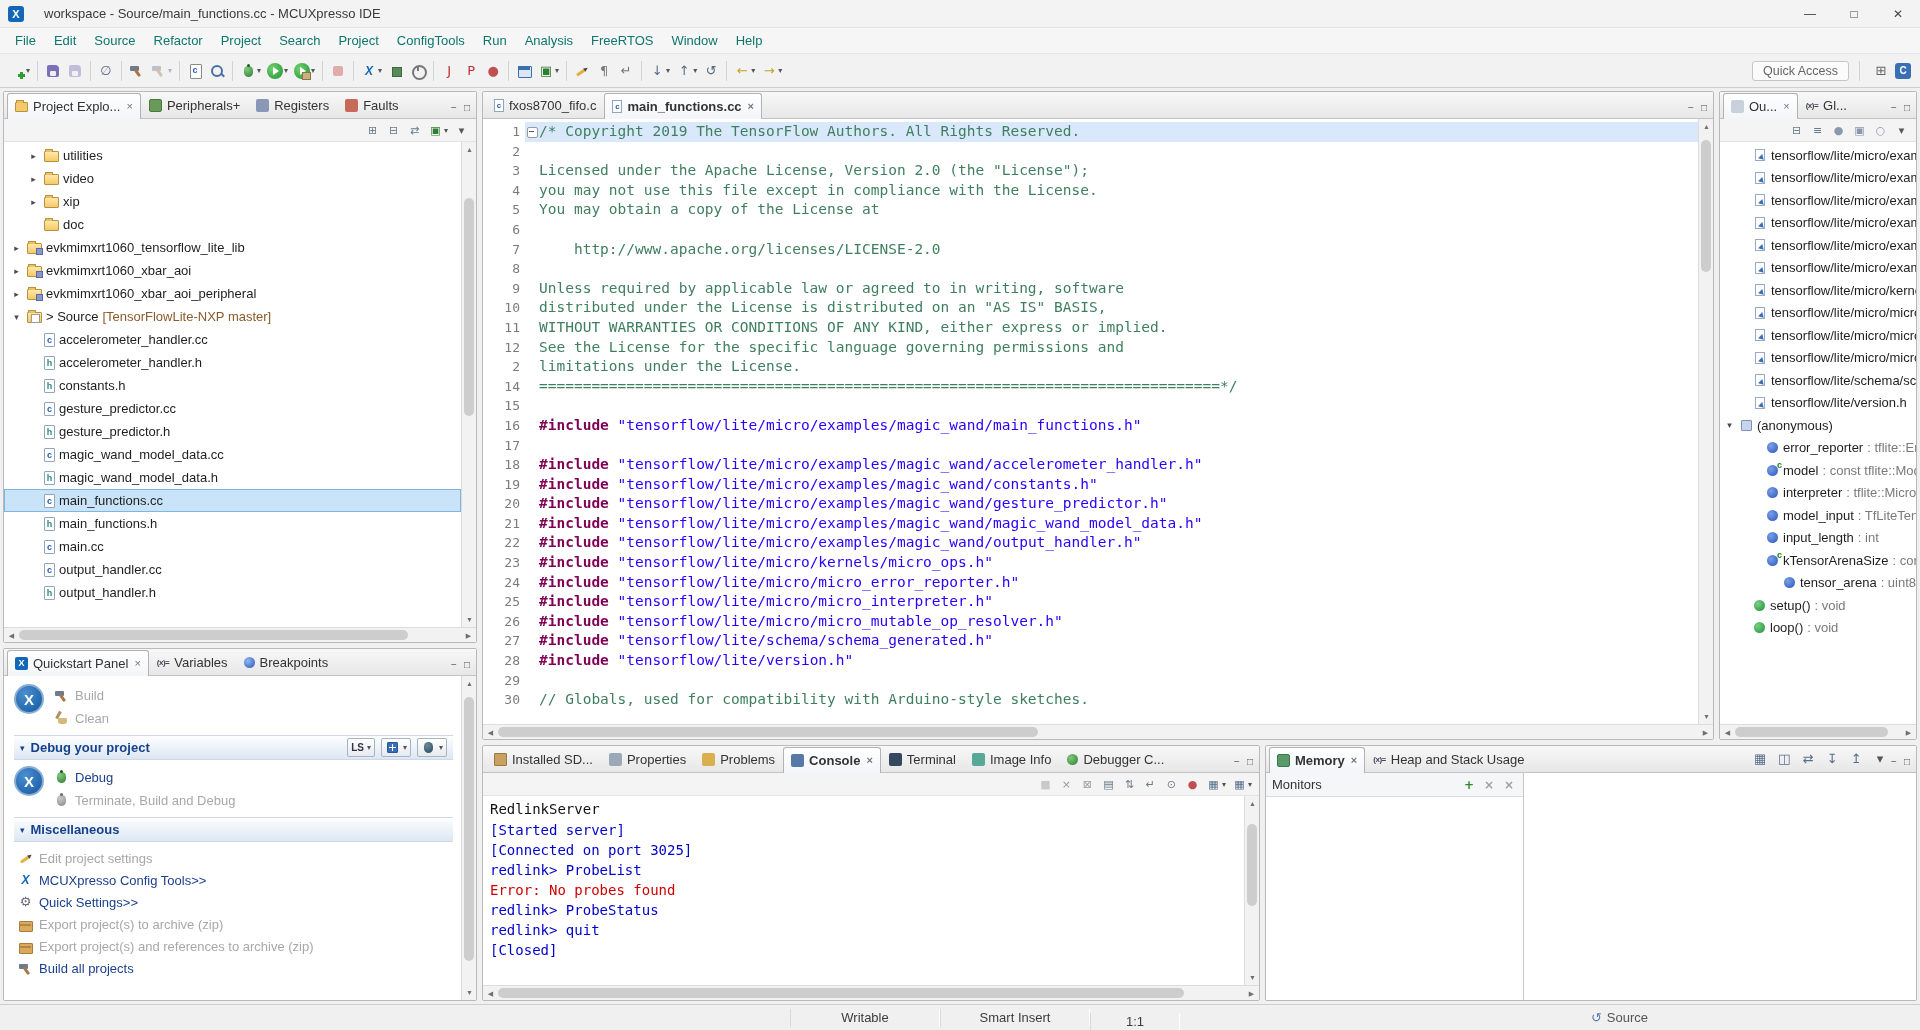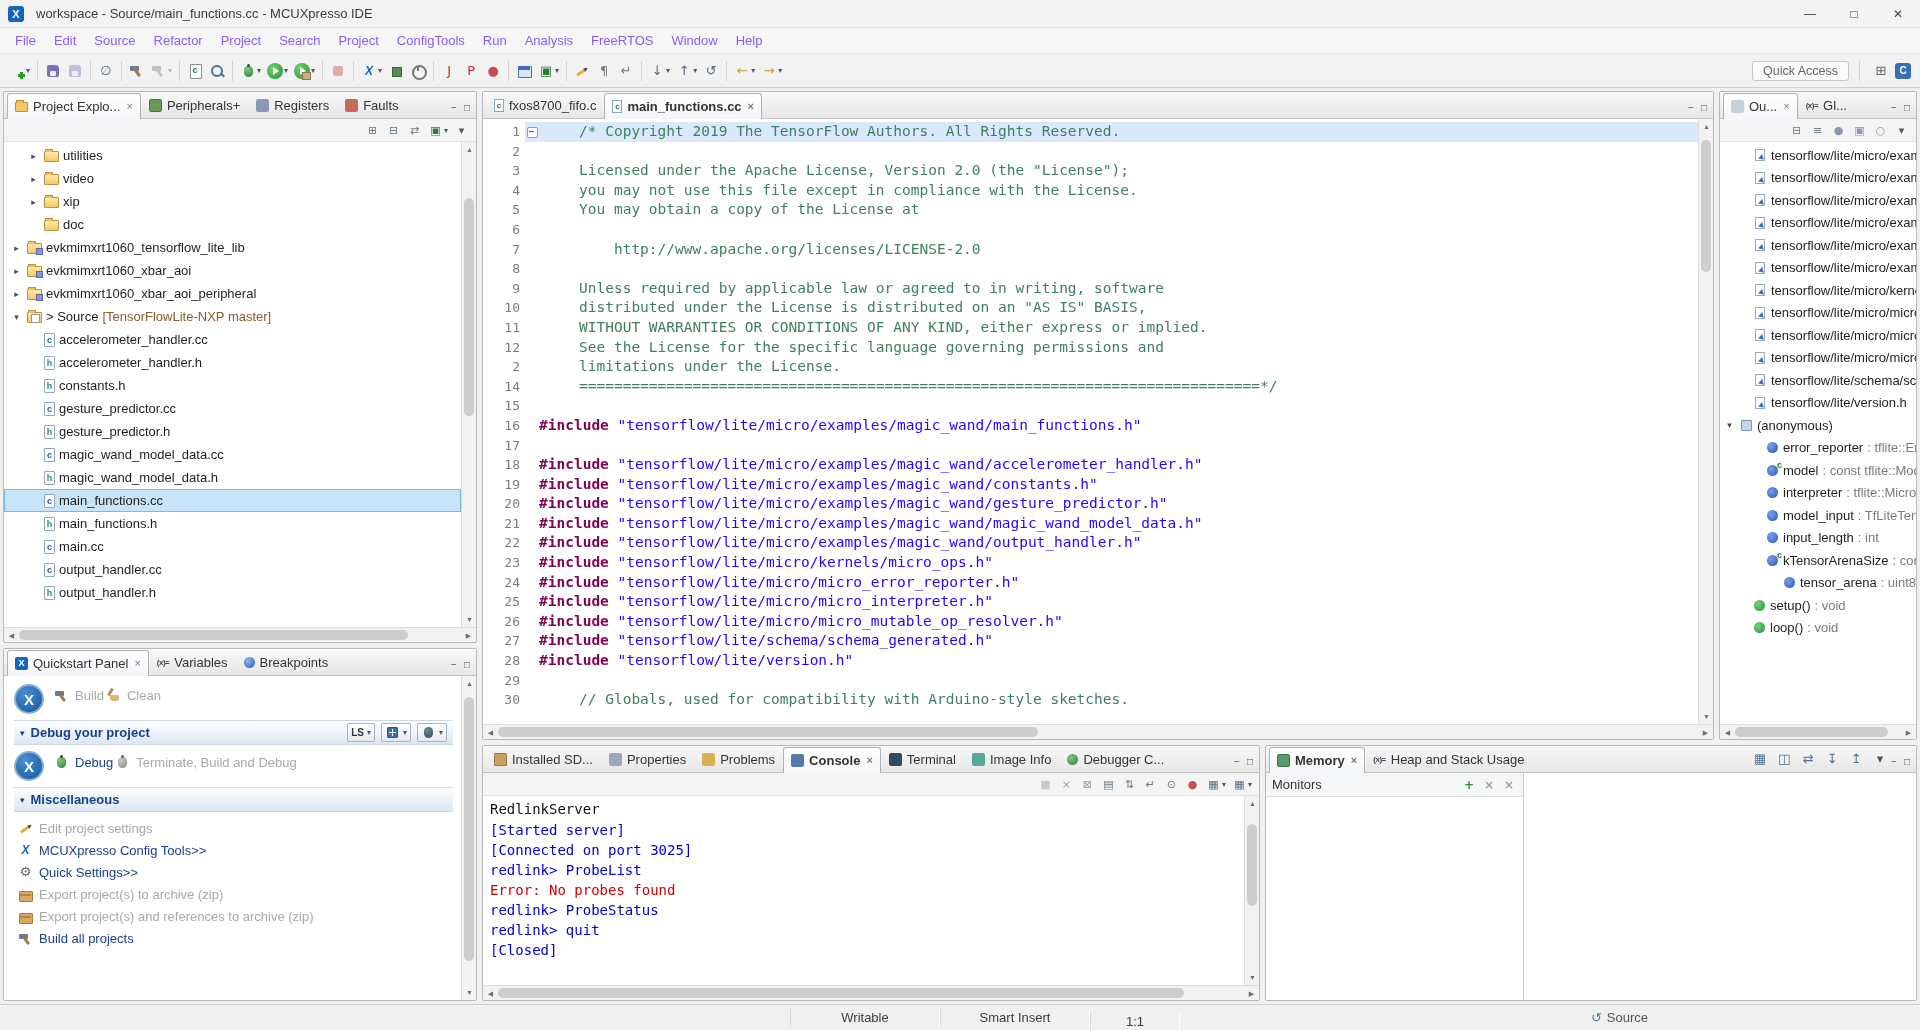--- a/index.html
+++ b/index.html
@@ -3,27 +3,27 @@
 <meta charset="utf-8">
 <style>
   * { box-sizing: border-box; margin: 0; padding: 0; }
   html,body { width:1920px; height:1030px; overflow:hidden; }
   body { font-family:"Liberation Sans",sans-serif; font-size:13px; color:#1e1e1e; background:#f0f0f0; }
   .window { display:flex; flex-direction:column; width:100%; height:100%; }
 
   
   .titlebar { height:28px; background:#f3f3f3; border-bottom:1px solid #e2e2e2; display:flex; align-items:center; padding-left:8px; flex:none; }
   .mcux-sm { width:16px; height:16px; border-radius:3px; background:#1467b8; color:#fff; font:bold 11px/16px "Liberation Sans",sans-serif; text-align:center; flex:none; }
-  .win-title { margin-left:12px; color:#3a3a3a; }
+  .win-title { margin-left:20px; color:#3a3a3a; }
   .win-controls { margin-left:auto; display:flex; height:100%; }
   .win-btn { width:44px; text-align:center; line-height:28px; color:#444; font-size:12px; }
 
   
   .menubar { height:26px; background:#f6f6f6; display:flex; align-items:center; padding-left:6px; flex:none; border-bottom:1px solid #e6e6e6;}
-  .menu-item { padding:0 9px; line-height:26px; color:#8b5cf6;text-align:center; }
+  .menu-item { padding:0 9px; line-height:26px; color:#0f766e;text-align:center; }
 
   
   .toolbar { height:34px; background:#f2f2f2; border-bottom:1px solid #cfcfcf; display:flex; align-items:center; padding:0 6px; flex:none; }
   #tb-icons { display:flex; align-items:center; }
   .tbtn { display:inline-flex; align-items:center; padding:2px 2px; margin:0 1px; border-radius:3px; }
   .tbtn.dis { opacity:.4; }
   .tb-sep { width:1px; height:20px; background:#d2d2d2; margin:0 4px; align-self:center; }
   .dd { font-size:8px; color:#555; margin-left:1px; }
   .tb-right { margin-left:auto; display:flex; align-items:center; gap:6px; }
   .quick-access { border:1px solid #c6c6c6; border-radius:3px; background:#fbfbfb; color:#666; padding:2px 10px; font-size:12.5px; }
@@ -129,21 +129,21 @@
   .ticn.fi-c { color:#2a5db0; }
   .ticn.fi-h { color:#2e8b7a; }
   .tlabel2 { color:#1e1e1e; }
   .tdec { color:#8a5a2a; }
 
   
   .qs-wrap { flex:1; display:flex; overflow:hidden; background:#fff; }
   .qs-body { flex:1; overflow:hidden; padding:8px 2px 0 10px; }
   .qs-group { display:flex; gap:10px; margin-bottom:6px; }
   .mcux-big { width:30px; height:30px; flex:none; border-radius:50%; background:radial-gradient(circle at 35% 30%,#4a8fd0,#15579e); border:2px solid #88aed6; color:#fff; font:bold 15px/27px "Liberation Sans",sans-serif; text-align:center; }
-  .qs-gcol { display:flex; flex-direction:row; gap:2px; padding-top:1px; }
+  .qs-gcol { display:flex; flex-direction:column; gap:2px; padding-top:1px; }
   .qs-item { display:flex; align-items:center; gap:6px; height:21px; color:#1b3f8f; white-space:nowrap; }
   .qs-item.dis { color:#a8a8a8; }
   .qs-label {}
   .qs-list { display:flex; flex-direction:column; gap:1px; padding-left:4px; }
   .qs-header { height:25px; display:flex; align-items:center; gap:6px; padding:0 6px; background:linear-gradient(#fdfeff,#dce7f3); border-top:1px solid #cfd9e6; border-bottom:1px solid #cfd9e6; margin:6px 6px 6px 0; }
   .qs-twisty { font-size:9px; color:#1a3e8c; }
   .qs-title { color:#16418c; font-weight:bold; }
   .qs-hsp { flex:1; }
   .qs-ctl { display:inline-flex; align-items:center; gap:2px; border:1px solid #a8b4c4; background:linear-gradient(#fff,#e6e9ee); border-radius:2px; height:19px; padding:0 3px; }
   .qs-ctl-lb { font:bold 10px "Liberation Sans",sans-serif; color:#334; }
@@ -171,21 +171,21 @@
   
   .editor-body { flex:1; display:flex; overflow:hidden; background:#fff; }
   .code-area { flex:1; overflow:hidden; padding-top:3px; font-family:"DejaVu Sans Mono","Liberation Mono",monospace; font-size:14.5px; }
   .eline { display:flex; height:19.6px; line-height:19.6px; }
   .lnum { width:42px; text-align:right; color:#7b7b7b; padding-right:5px; flex:none; font-size:13px; }
   .lfold { width:14px; flex:none; position:relative; }
   .lfold.has::before { content:""; position:absolute; left:2px; top:5px; width:9px; height:9px; background:#fff; border:1px solid #999; border-radius:2px; }
   .lfold.has::after { content:""; position:absolute; left:4px; top:9px; width:5px; height:1px; background:#555; }
   .ltext { flex:1; white-space:pre; }
   .eline.cur .ltext, .eline.cur .lfold { background:#d9e9fb; }
-  .tk-c { color:#3f7f5f;padding-left:40px; }
+  .tk-c { color:#3f7f5f; }
   .tk-p { color:#7f0055; font-weight:bold; }
   .tk-s { color:#2a00ff; }
 
   
   .ol-items { flex:1; overflow:hidden; padding-top:2px; background:#fff; }
   .orow { display:flex; align-items:center; gap:4px; height:22.5px; white-space:nowrap; overflow:hidden; }
   .oic { width:14px; height:14px; position:relative; flex:none; }
   .oic-inc { width:10px; height:12px; background:#fff; border:1px solid #98a8c8; margin:1px 2px; }
   .oic-inc::after { content:""; position:absolute; right:-3px; bottom:-2px; border:3px solid transparent; border-left:5px solid #3b6fb5; transform:rotate(45deg); }
   .oic-ns { width:11px; height:11px; background:#c8d4ea; border:1px solid #7a93b8; margin:1px; border-radius:1px; }

